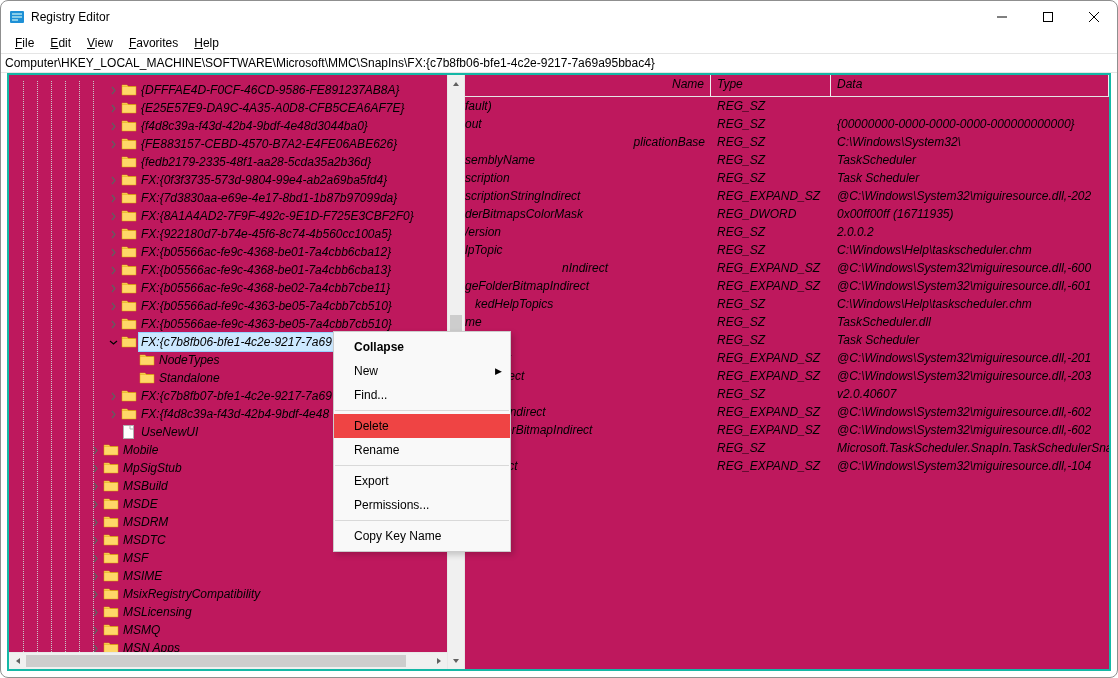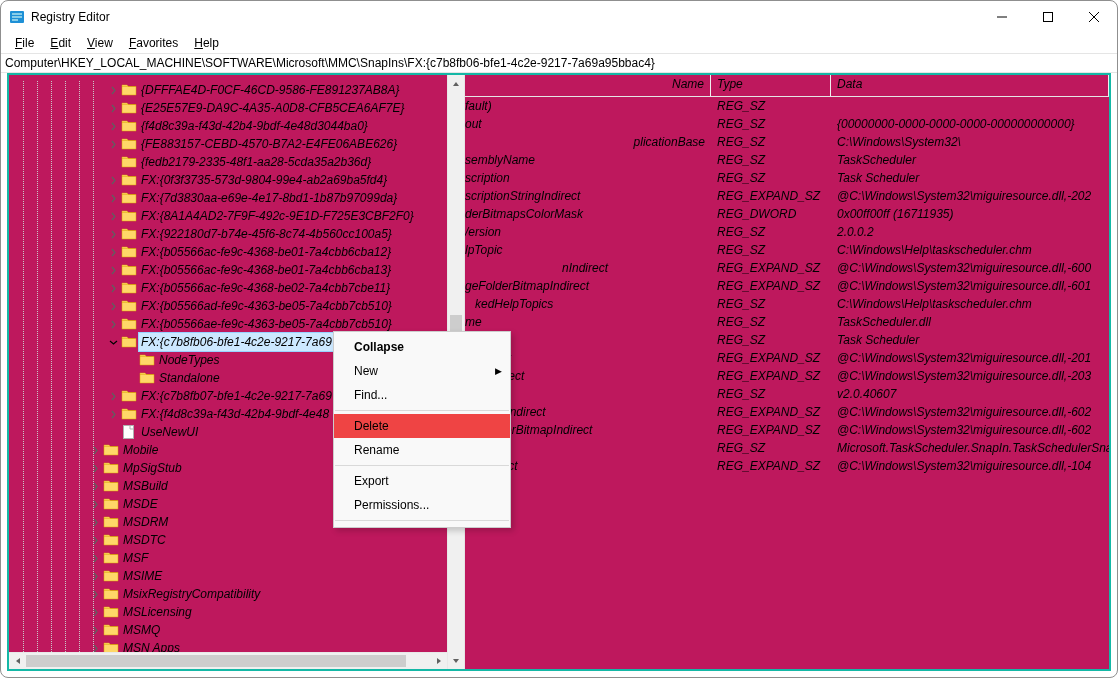--- a/index.html
+++ b/index.html
@@ -683,15 +683,18 @@
         <span>Rename</span>
       </div>
     <div class="csep"></div>
     <div class="citem">
         <span>Export</span>
       </div>
     <div class="citem">
         <span>Permissions...</span>
       </div>
     <div class="csep"></div>
+    <div class="citem">
+        <span>Copy Key Name</span>
+      </div>
   </div>
 
 </div>
 
 </body></html>

